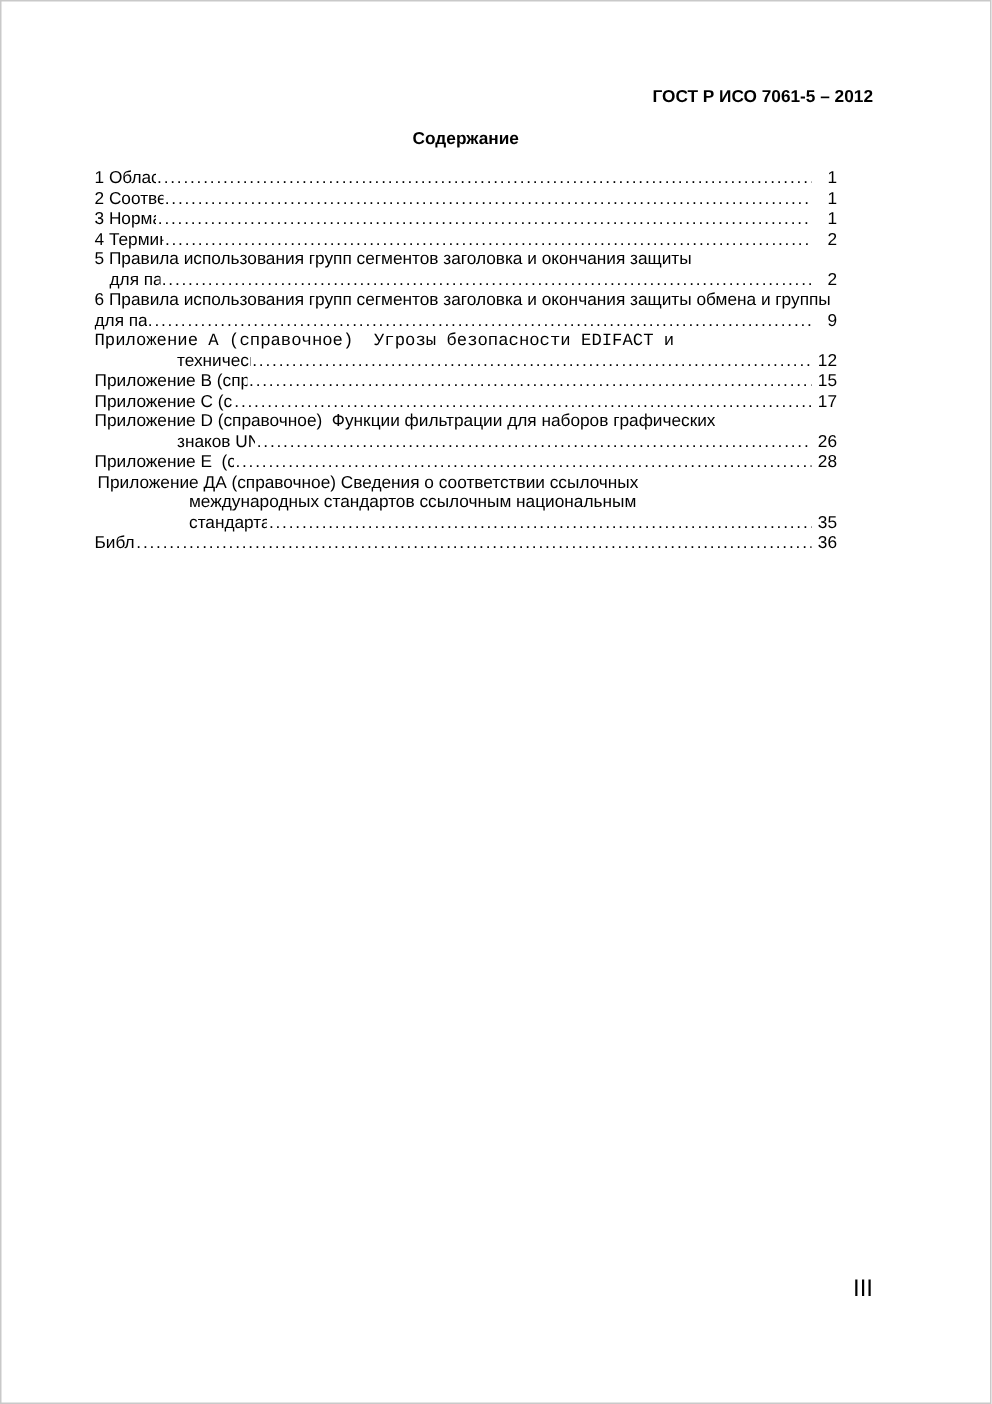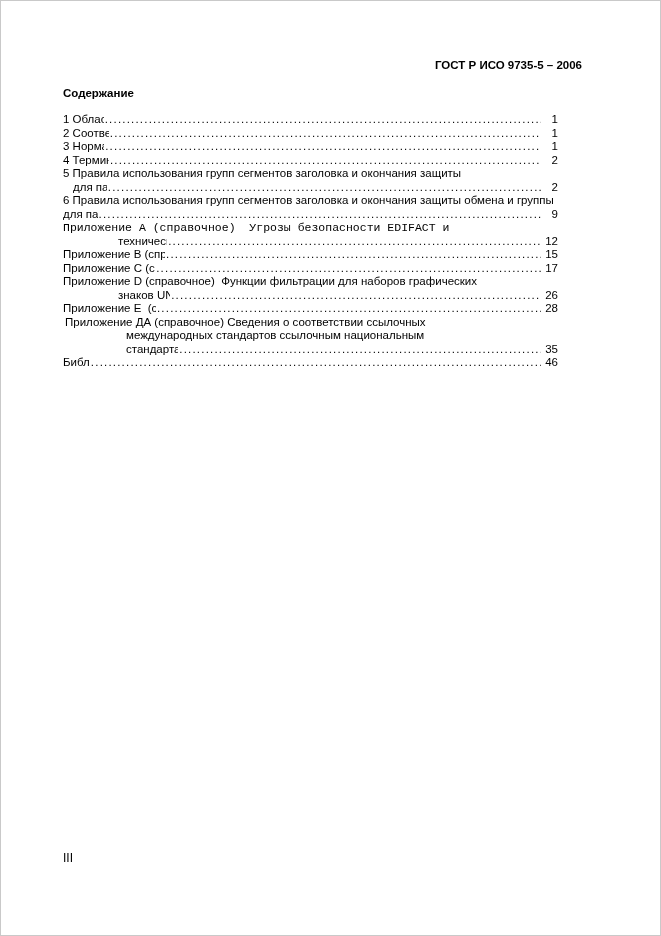--- a/index.html
+++ b/index.html
@@ -21,20 +21,21 @@
     right: 78px;
     text-align: right;
     font-weight: bold;
     font-size: 11.5px;
   }
   .doc-title {
     position: absolute;
     top: 86px;
     left: 62px;
     width: 495px;
+    text-align: center;
     font-weight: bold;
     font-size: 11.5px;
   }
   .toc {
     position: absolute;
     top: 112px;
     left: 62px;
     width: 495px;
     font-size: 11.5px;
   }
@@ -59,28 +60,28 @@
   .page-num {
     flex: 0 0 auto;
     min-width: 14px;
     text-align: right;
   }
   .doc-footer {
     position: absolute;
     top: 850px;
     left: 62px;
     right: 78px;
-    text-align: left;
-    font-size: 12px;
+    text-align: right;
+    font-size: 16px;
   }
 </style>
 </head>
 <body>
 
-<div class="doc-header">ГОСТ Р ИСО 9735-5 – 2006</div>
+<div class="doc-header">ГОСТ Р ИСО 7061-5 – 2012</div>
 
 <div class="doc-title">Содержание</div>
 
 <div class="toc">
     <div class="toc-line">
       <span class="toc-text" style="padding-left: 0px;">1 Область применения</span>
       <span class="leader">............................................................................................................................................................................................................................................................................................................</span>
       <span class="page-num">1</span>
     </div>
     <div class="toc-line">
@@ -152,17 +153,17 @@
       <span class="toc-text" style="padding-left: 63px;">международных стандартов ссылочным национальным</span>
     </div>
     <div class="toc-line">
       <span class="toc-text" style="padding-left: 63px;">стандартам Российской Федерации</span>
       <span class="leader">............................................................................................................................................................................................................................................................................................................</span>
       <span class="page-num">35</span>
     </div>
     <div class="toc-line">
       <span class="toc-text" style="padding-left: 0px;">Библиография</span>
       <span class="leader">............................................................................................................................................................................................................................................................................................................</span>
-      <span class="page-num">46</span>
+      <span class="page-num">36</span>
     </div>
   </div>
 
 <div class="doc-footer">III</div>
 
 </body></html>

